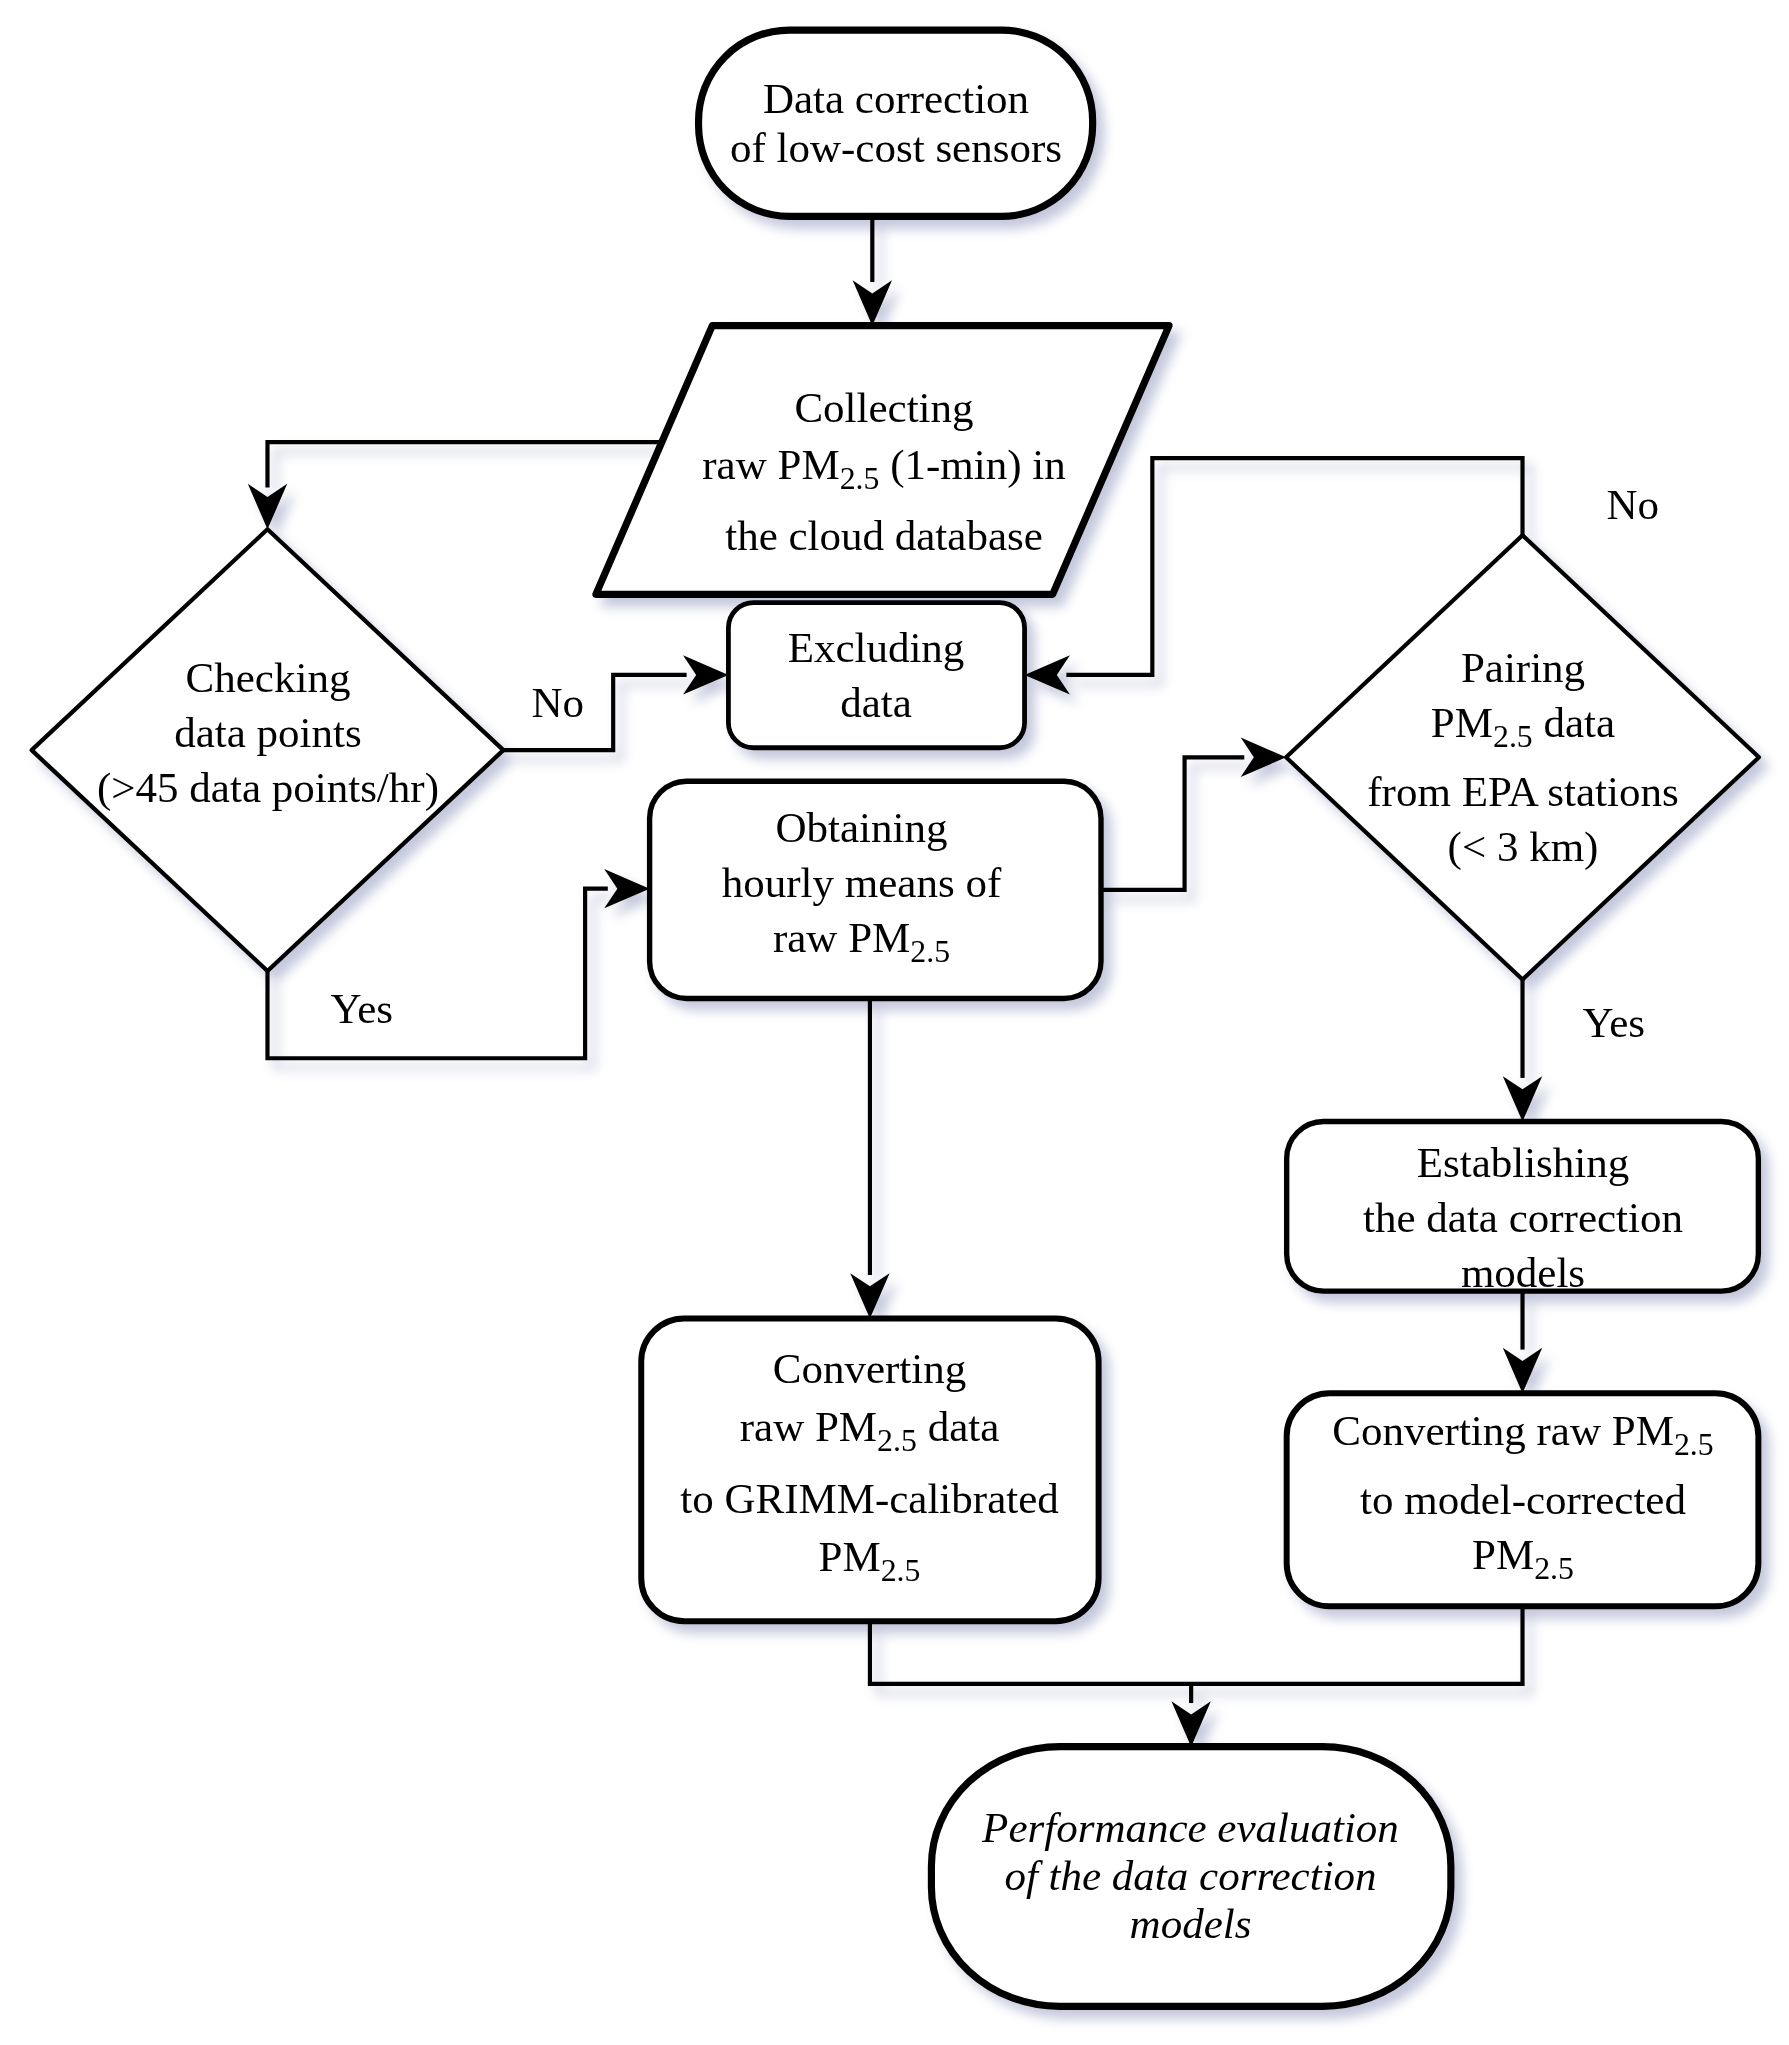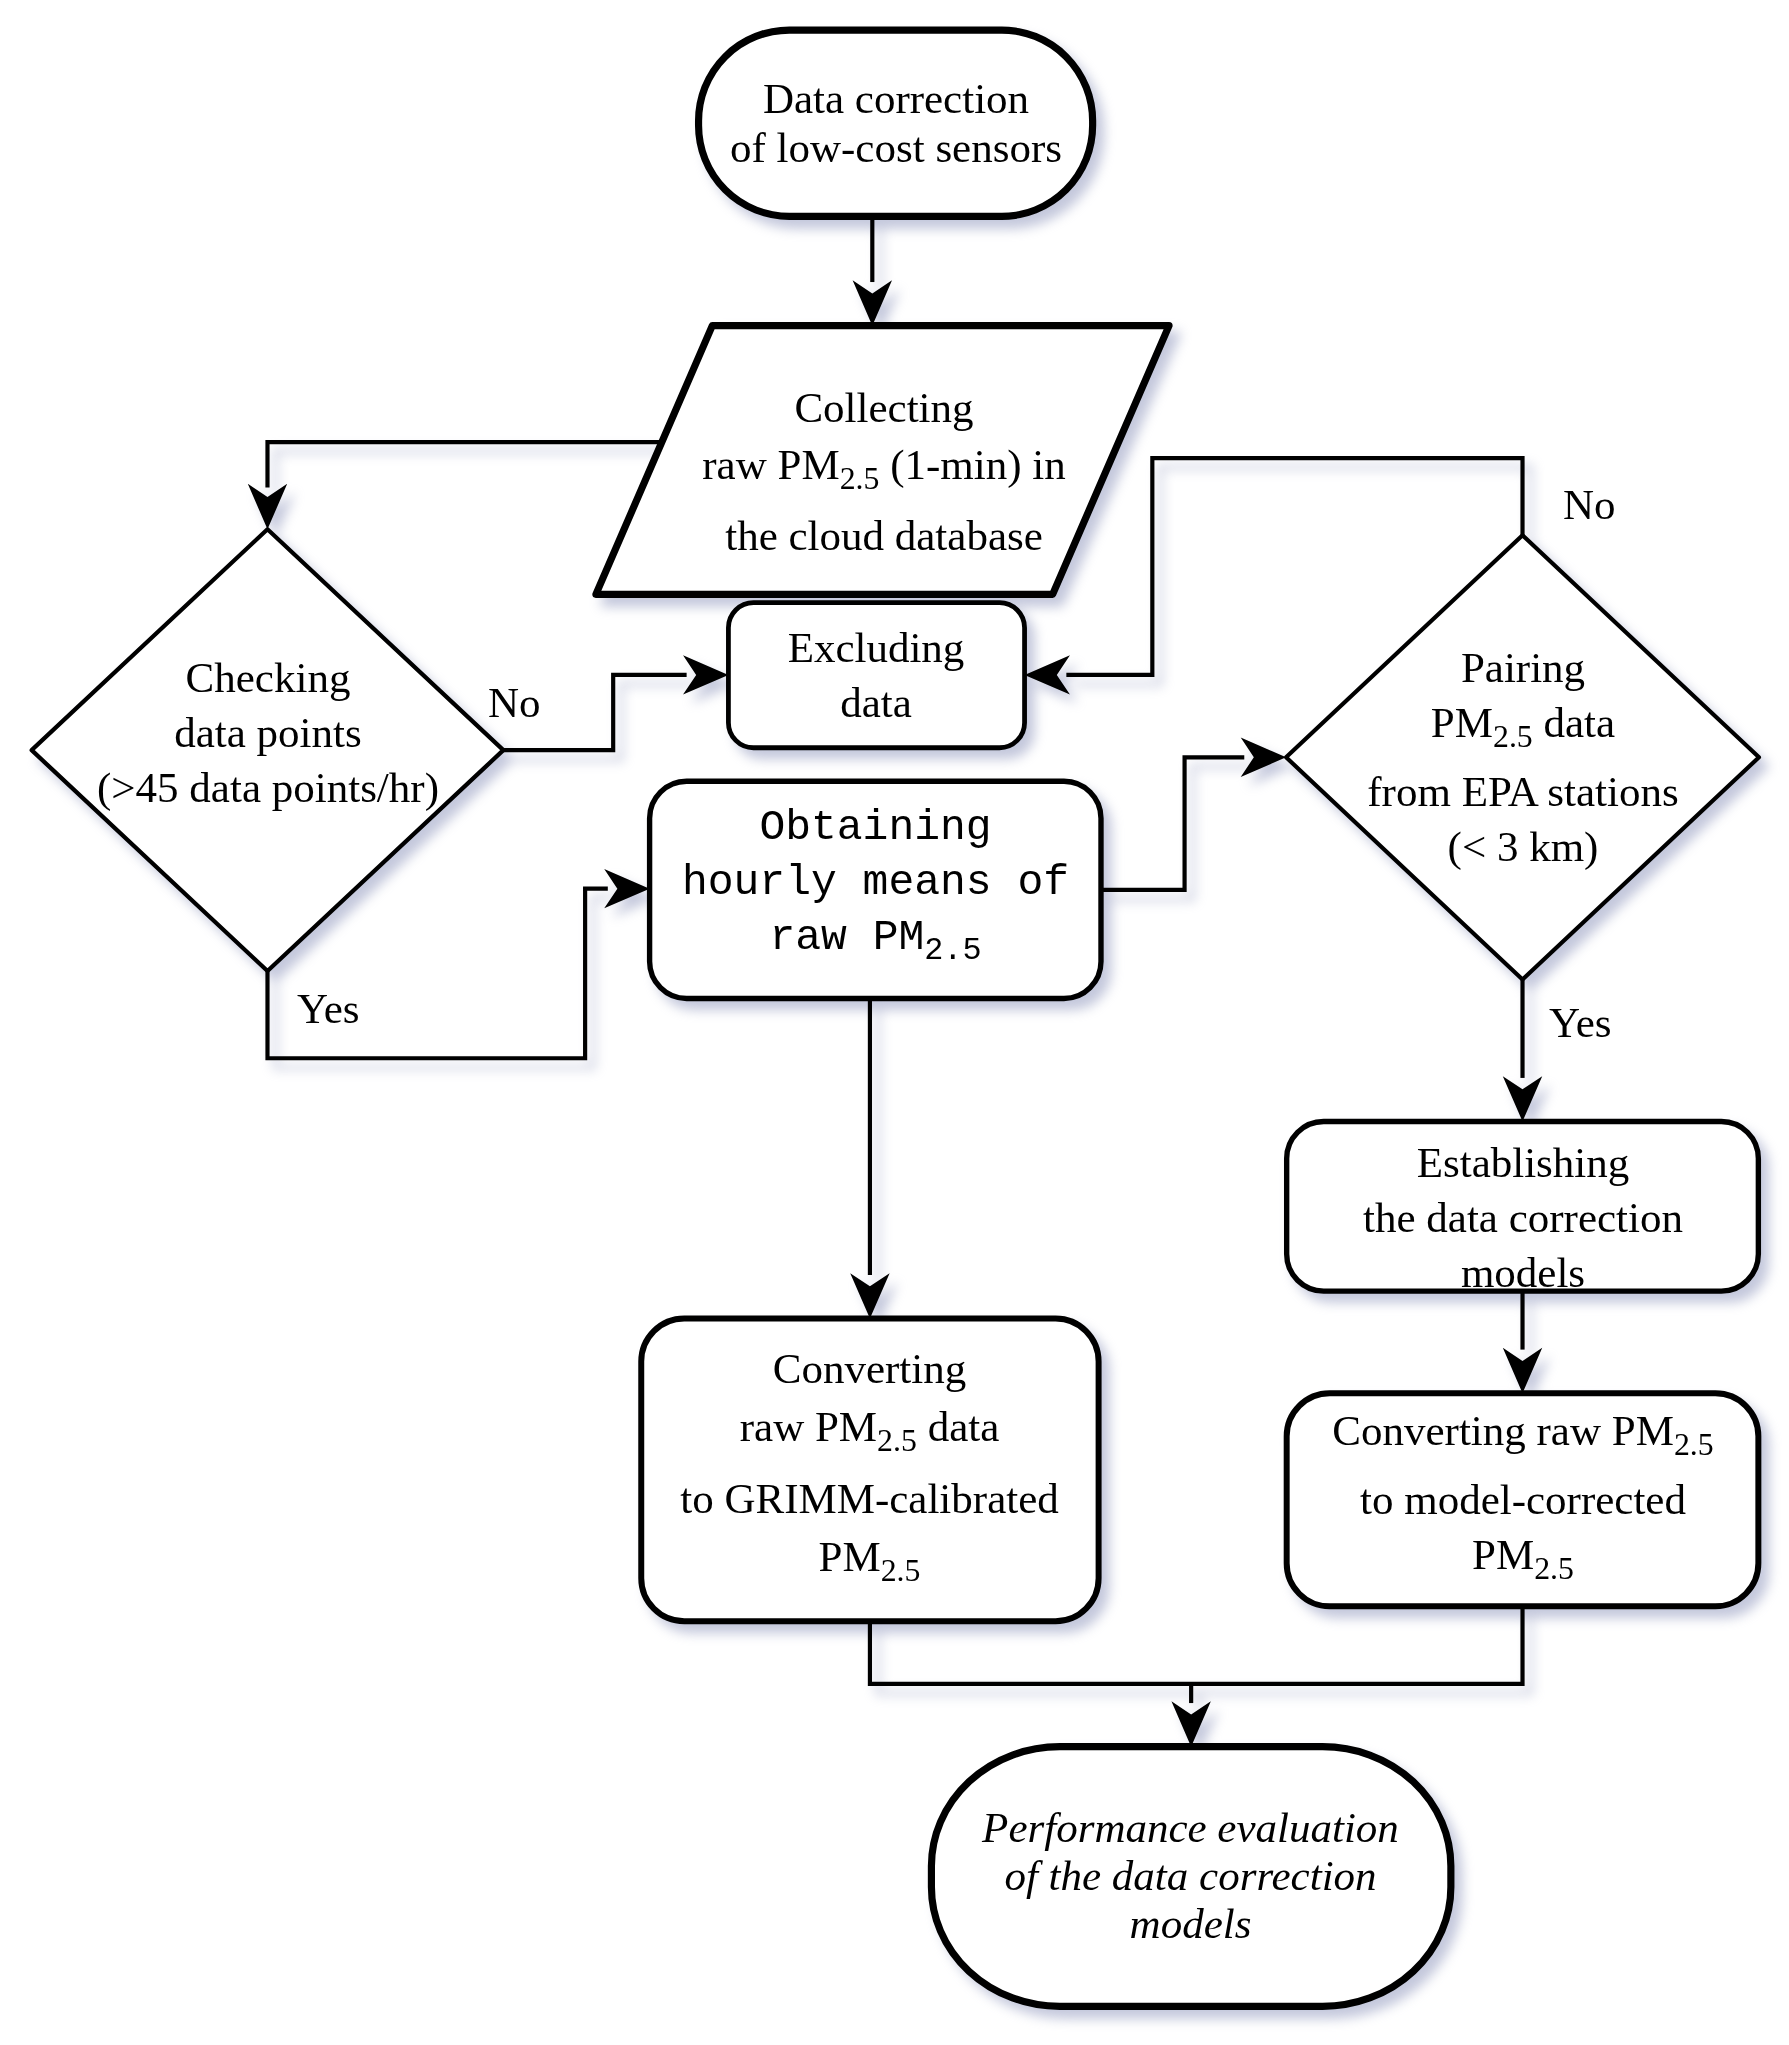--- a/index.html
+++ b/index.html
@@ -28,21 +28,21 @@
   }
   .node-text .ln{display:block;}
   .lh96 .ln{line-height:57px;}
   .lh97 .ln{line-height:58px;font-family:Liberation Serif, serif;}
   .lh82 .ln{line-height:49px;}
   .lh80 .ln{line-height:48px;font-style:italic;}
   .sub{font-size:0.74em;vertical-align:-0.30em;}
   .edge-label{
     position:absolute;
     font-size:43px;line-height:53px;
-    text-align:left;white-space:nowrap;
+    text-align:right;white-space:nowrap;
   }
 </style>
 </head>
 <body>
 
 <div id="stage">
 
   <svg id="shapes" width="1790" height="2046" viewBox="0 0 2998 3426">
 
     <path class="edge" d="M1461 362 V472"></path>
@@ -112,21 +112,21 @@
     <span class="ln">Checking</span>
     <span class="ln">data points</span>
     <span class="ln">(&gt;45 data points/hr)</span>
   </div>
 
   <div class="node-text" style="left:728px;top:602px;width:296px;height:145px;">
     <span class="ln">Excluding</span>
     <span class="ln">data</span>
   </div>
 
-  <div class="node-text" style="left:650px;top:781px;width:451px;height:217px;font-family:Liberation Mono, monospace;">
+  <div class="node-text" style="left:636px;top:781px;width:451px;height:217px;">
     <span class="ln">Obtaining</span>
     <span class="ln">hourly means of</span>
     <span class="ln"><span>raw PM</span><span class="sub">2.5</span></span>
   </div>
 
   <div class="node-text" style="left:1308px;top:652px;width:430px;height:210px;">
     <span class="ln">Pairing</span>
     <span class="ln"><span>PM</span><span class="sub">2.5</span><span> data</span></span>
     <span class="ln">from EPA stations</span>
     <span class="ln">(&lt; 3 km)</span>

